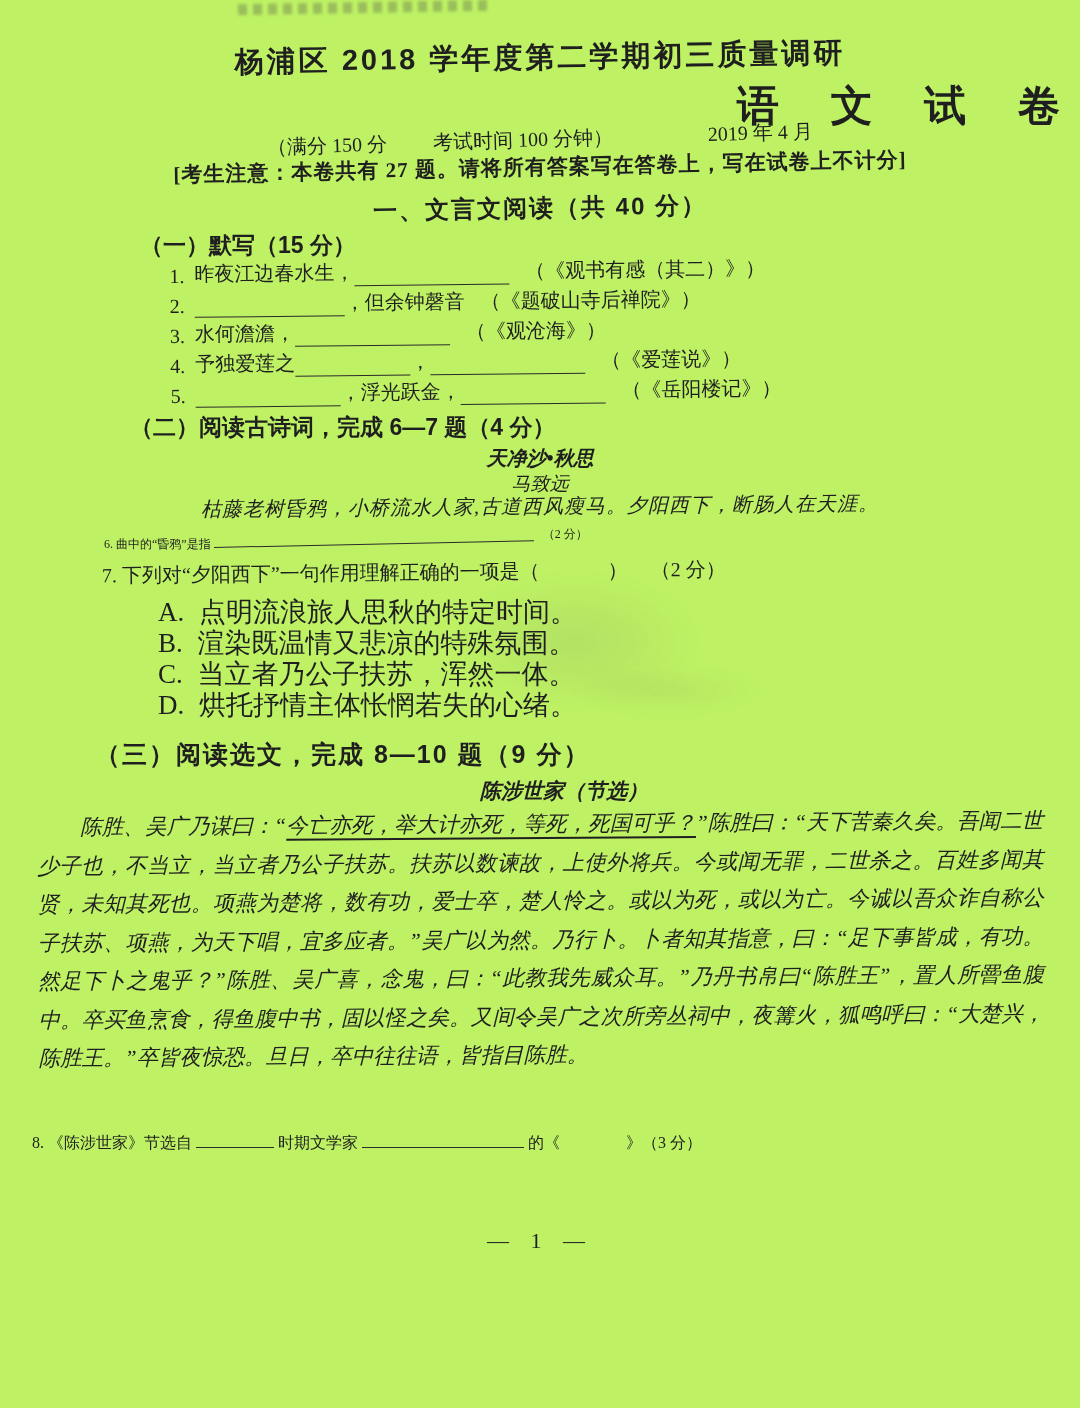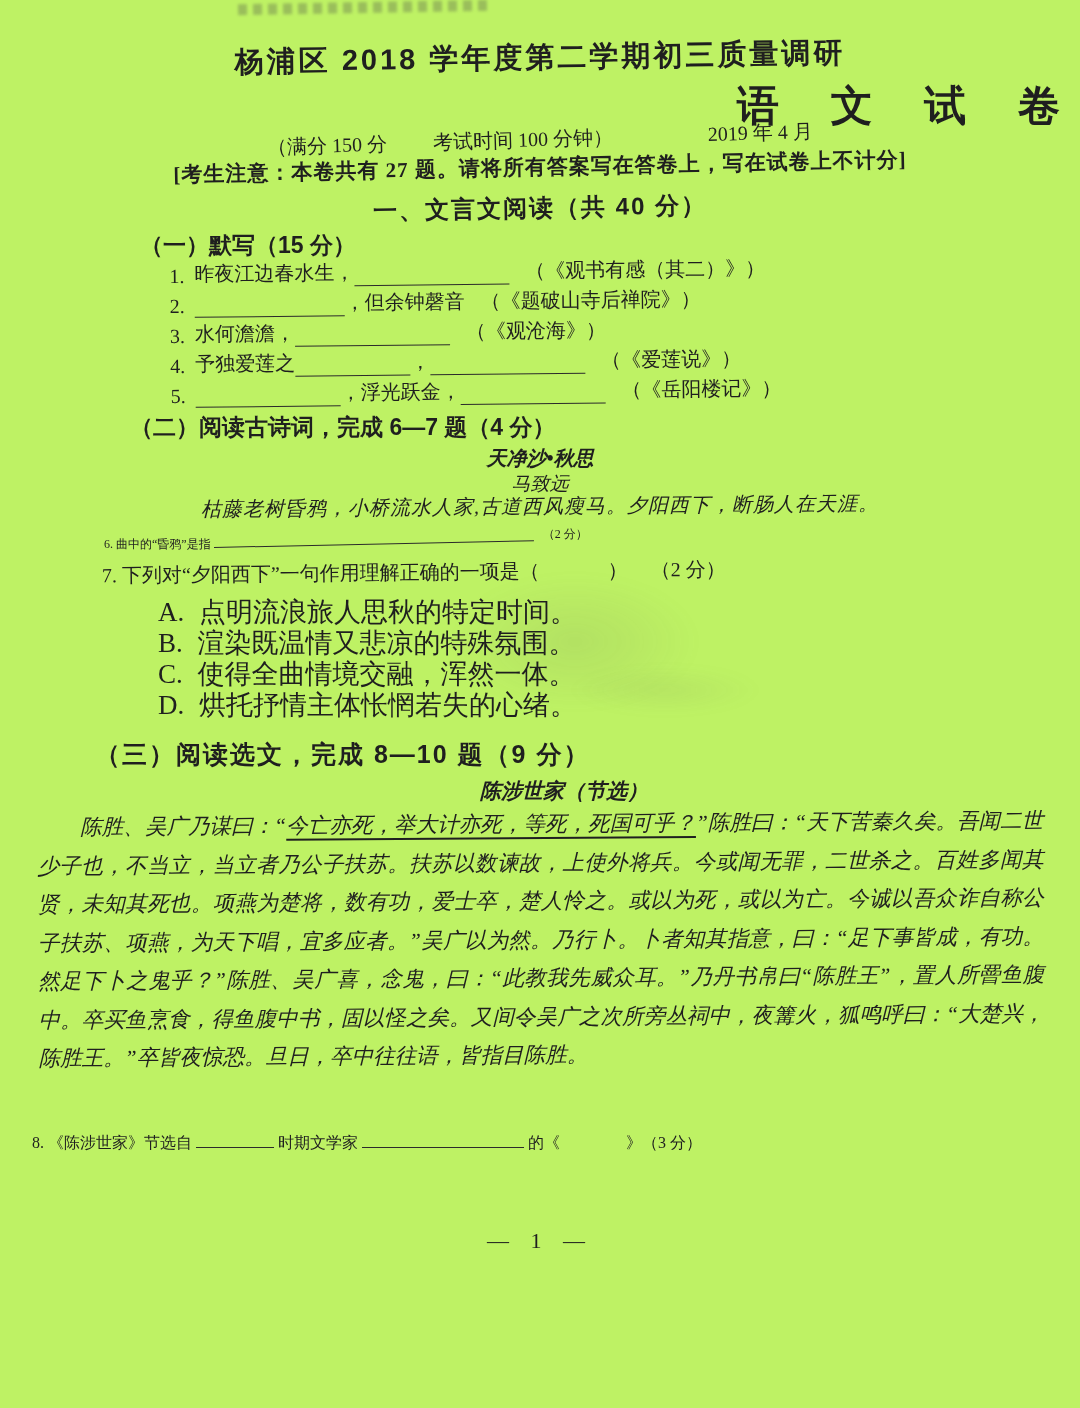--- a/index.html
+++ b/index.html
@@ -171,21 +171,21 @@
     <div class="opt-row">
       <span class="lbl">A.</span>
       <span>点明流浪旅人思秋的特定时间。</span>
     </div>
     <div class="opt-row">
       <span class="lbl">B.</span>
       <span>渲染既温情又悲凉的特殊氛围。</span>
     </div>
     <div class="opt-row">
       <span class="lbl">C.</span>
-      <span>使得全曲情境交融，浑然一体。</span>
+      <span>当立者乃公子扶苏，浑然一体。</span>
     </div>
     <div class="opt-row">
       <span class="lbl">D.</span>
       <span>烘托抒情主体怅惘若失的心绪。</span>
     </div>
   </div>
 
   <div class="p3-heading">（三）阅读选文，完成 8—10 题（9 分）</div>
   <div class="passage-title">陈涉世家（节选）</div>
   <p class="passage"><span>陈胜、吴广乃谋曰：“</span><span class="ul">今亡亦死，举大计亦死，等死，死国可乎？</span><span>”陈胜曰：“天下苦秦久矣。吾闻二世少子也，不当立，当立者乃公子扶苏。扶苏以数谏故，上使外将兵。今或闻无罪，二世杀之。百姓多闻其贤，未知其死也。项燕为楚将，数有功，爱士卒，楚人怜之。或以为死，或以为亡。今诚以吾众诈自称公子扶苏、项燕，为天下唱，宜多应者。”吴广以为然。乃行卜。卜者知其指意，曰：“足下事皆成，有功。然足下卜之鬼乎？”陈胜、吴广喜，念鬼，曰：“此教我先威众耳。”乃丹书帛曰“陈胜王”，置人所罾鱼腹中。卒买鱼烹食，得鱼腹中书，固以怪之矣。又间令吴广之次所旁丛祠中，夜篝火，狐鸣呼曰：“大楚兴，陈胜王。”卒皆夜惊恐。旦日，卒中往往语，皆指目陈胜。</span></p>

